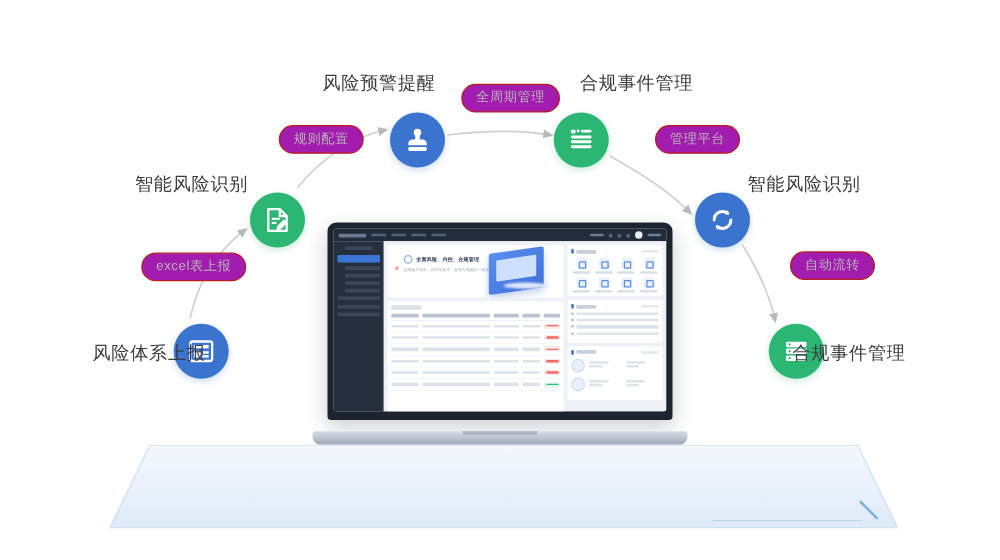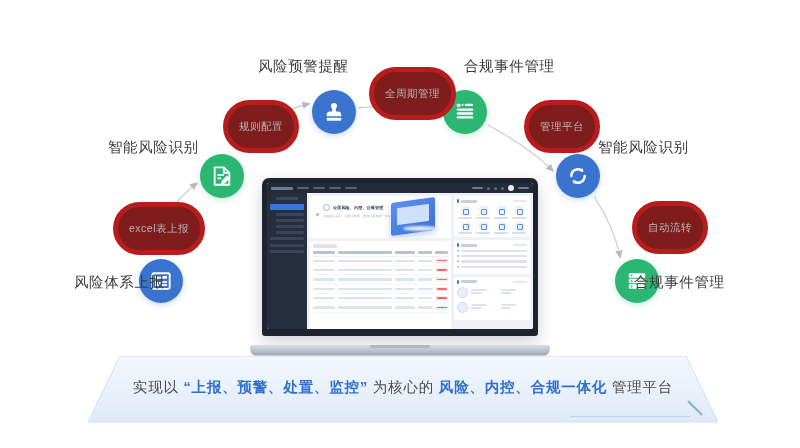--- a/index.html
+++ b/index.html
@@ -21,23 +21,23 @@
   .node.green{background:#2bb673;box-shadow:0 2px 6px rgba(43,182,115,.25);}
 
   
   .h-label{
     position:absolute;color:#3b3b3b;font-size:14.5px;letter-spacing:.6px;
     white-space:nowrap;font-family:"Liberation Sans","DejaVu Sans",sans-serif;
   }
 
   
   .pill{
-    position:absolute;border:5px solid #b91c1c;border-radius:999px;
-    background:#7f1d1d;color:#b6b6b6;font-size:10.5px;letter-spacing:.5px;
-    padding:15px 11px;white-space:nowrap;line-height:1.2;
+    position:absolute;border:1px solid #b91c1c;border-radius:999px;
+    background:#a21caf;color:#b6b6b6;font-size:10.5px;letter-spacing:.5px;
+    padding:4px 11px;white-space:nowrap;line-height:1.2;
   }
 
   
   #laptop{position:absolute;left:250px;top:178px;width:300px;height:178px;}
   .lid{
     position:absolute;left:12px;top:0;width:276px;height:158px;
     background:#1d2430;border-radius:7px 7px 3px 3px;
     padding:5px 5px 7px 5px;box-sizing:border-box;
     box-shadow:0 6px 16px rgba(30,45,70,.22);
   }
@@ -469,23 +469,20 @@
   <div id="platform">
     <svg class="plat-poly" viewBox="0 0 630 68" preserveAspectRatio="none">
       <defs>
         <linearGradient id="pg" x1="0" y1="0" x2="0" y2="1">
           <stop offset="0%" stop-color="#f4f8fd"></stop>
           <stop offset="100%" stop-color="#dfeaf8"></stop>
         </linearGradient>
       </defs>
       <polygon points="32,0 598,0 630,66 0,66" fill="url(#pg)" stroke="#cfe0f2" stroke-width="1"></polygon>
     </svg>
-    <div class="plat-txt">
-      <span>实现以 </span><span class="accent">“上报、预警、处置、监控”</span><span> 为核心的 </span><span class="accent">风险、内控、合规一体化</span><span> 管理平台</span>
-    </div>
   </div>
 
   <div id="wm-line"></div>
   <svg id="wm-tick" viewBox="0 0 18 18">
     <path d="M2 2 L16 16" stroke="#7fb0dd" stroke-width="2" fill="none"></path>
   </svg>
 
 </div>
 
 </body></html>

